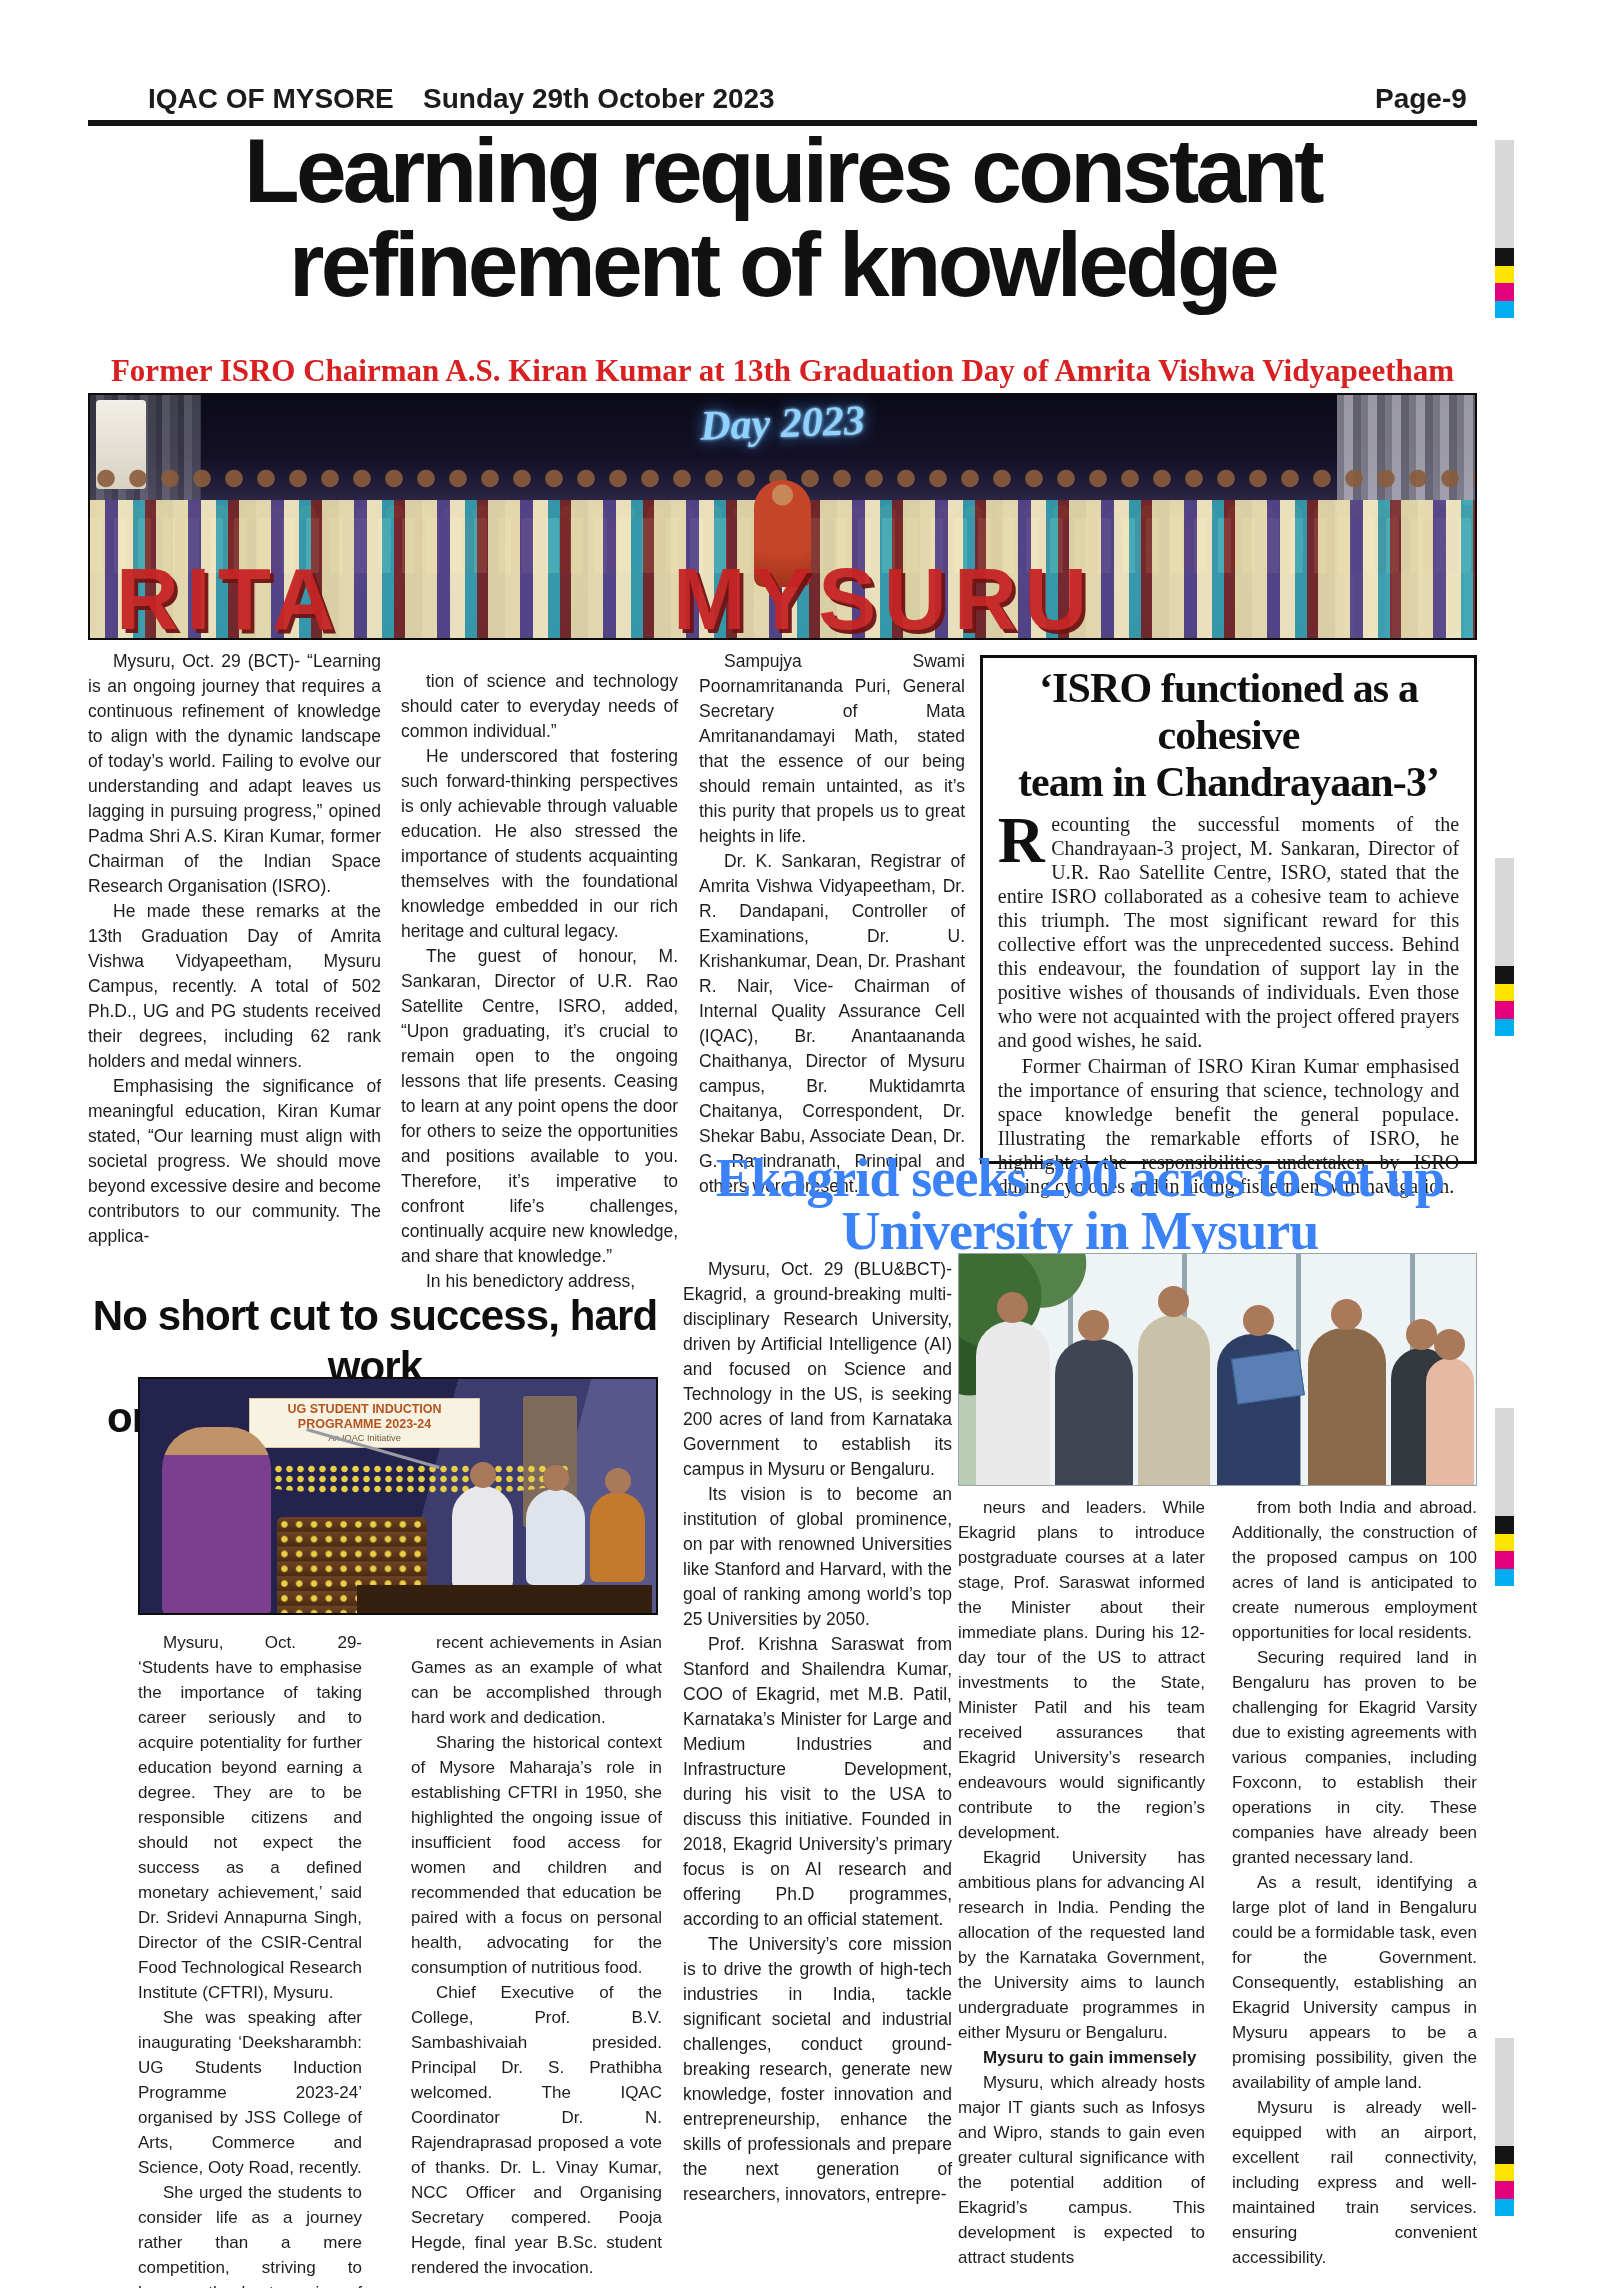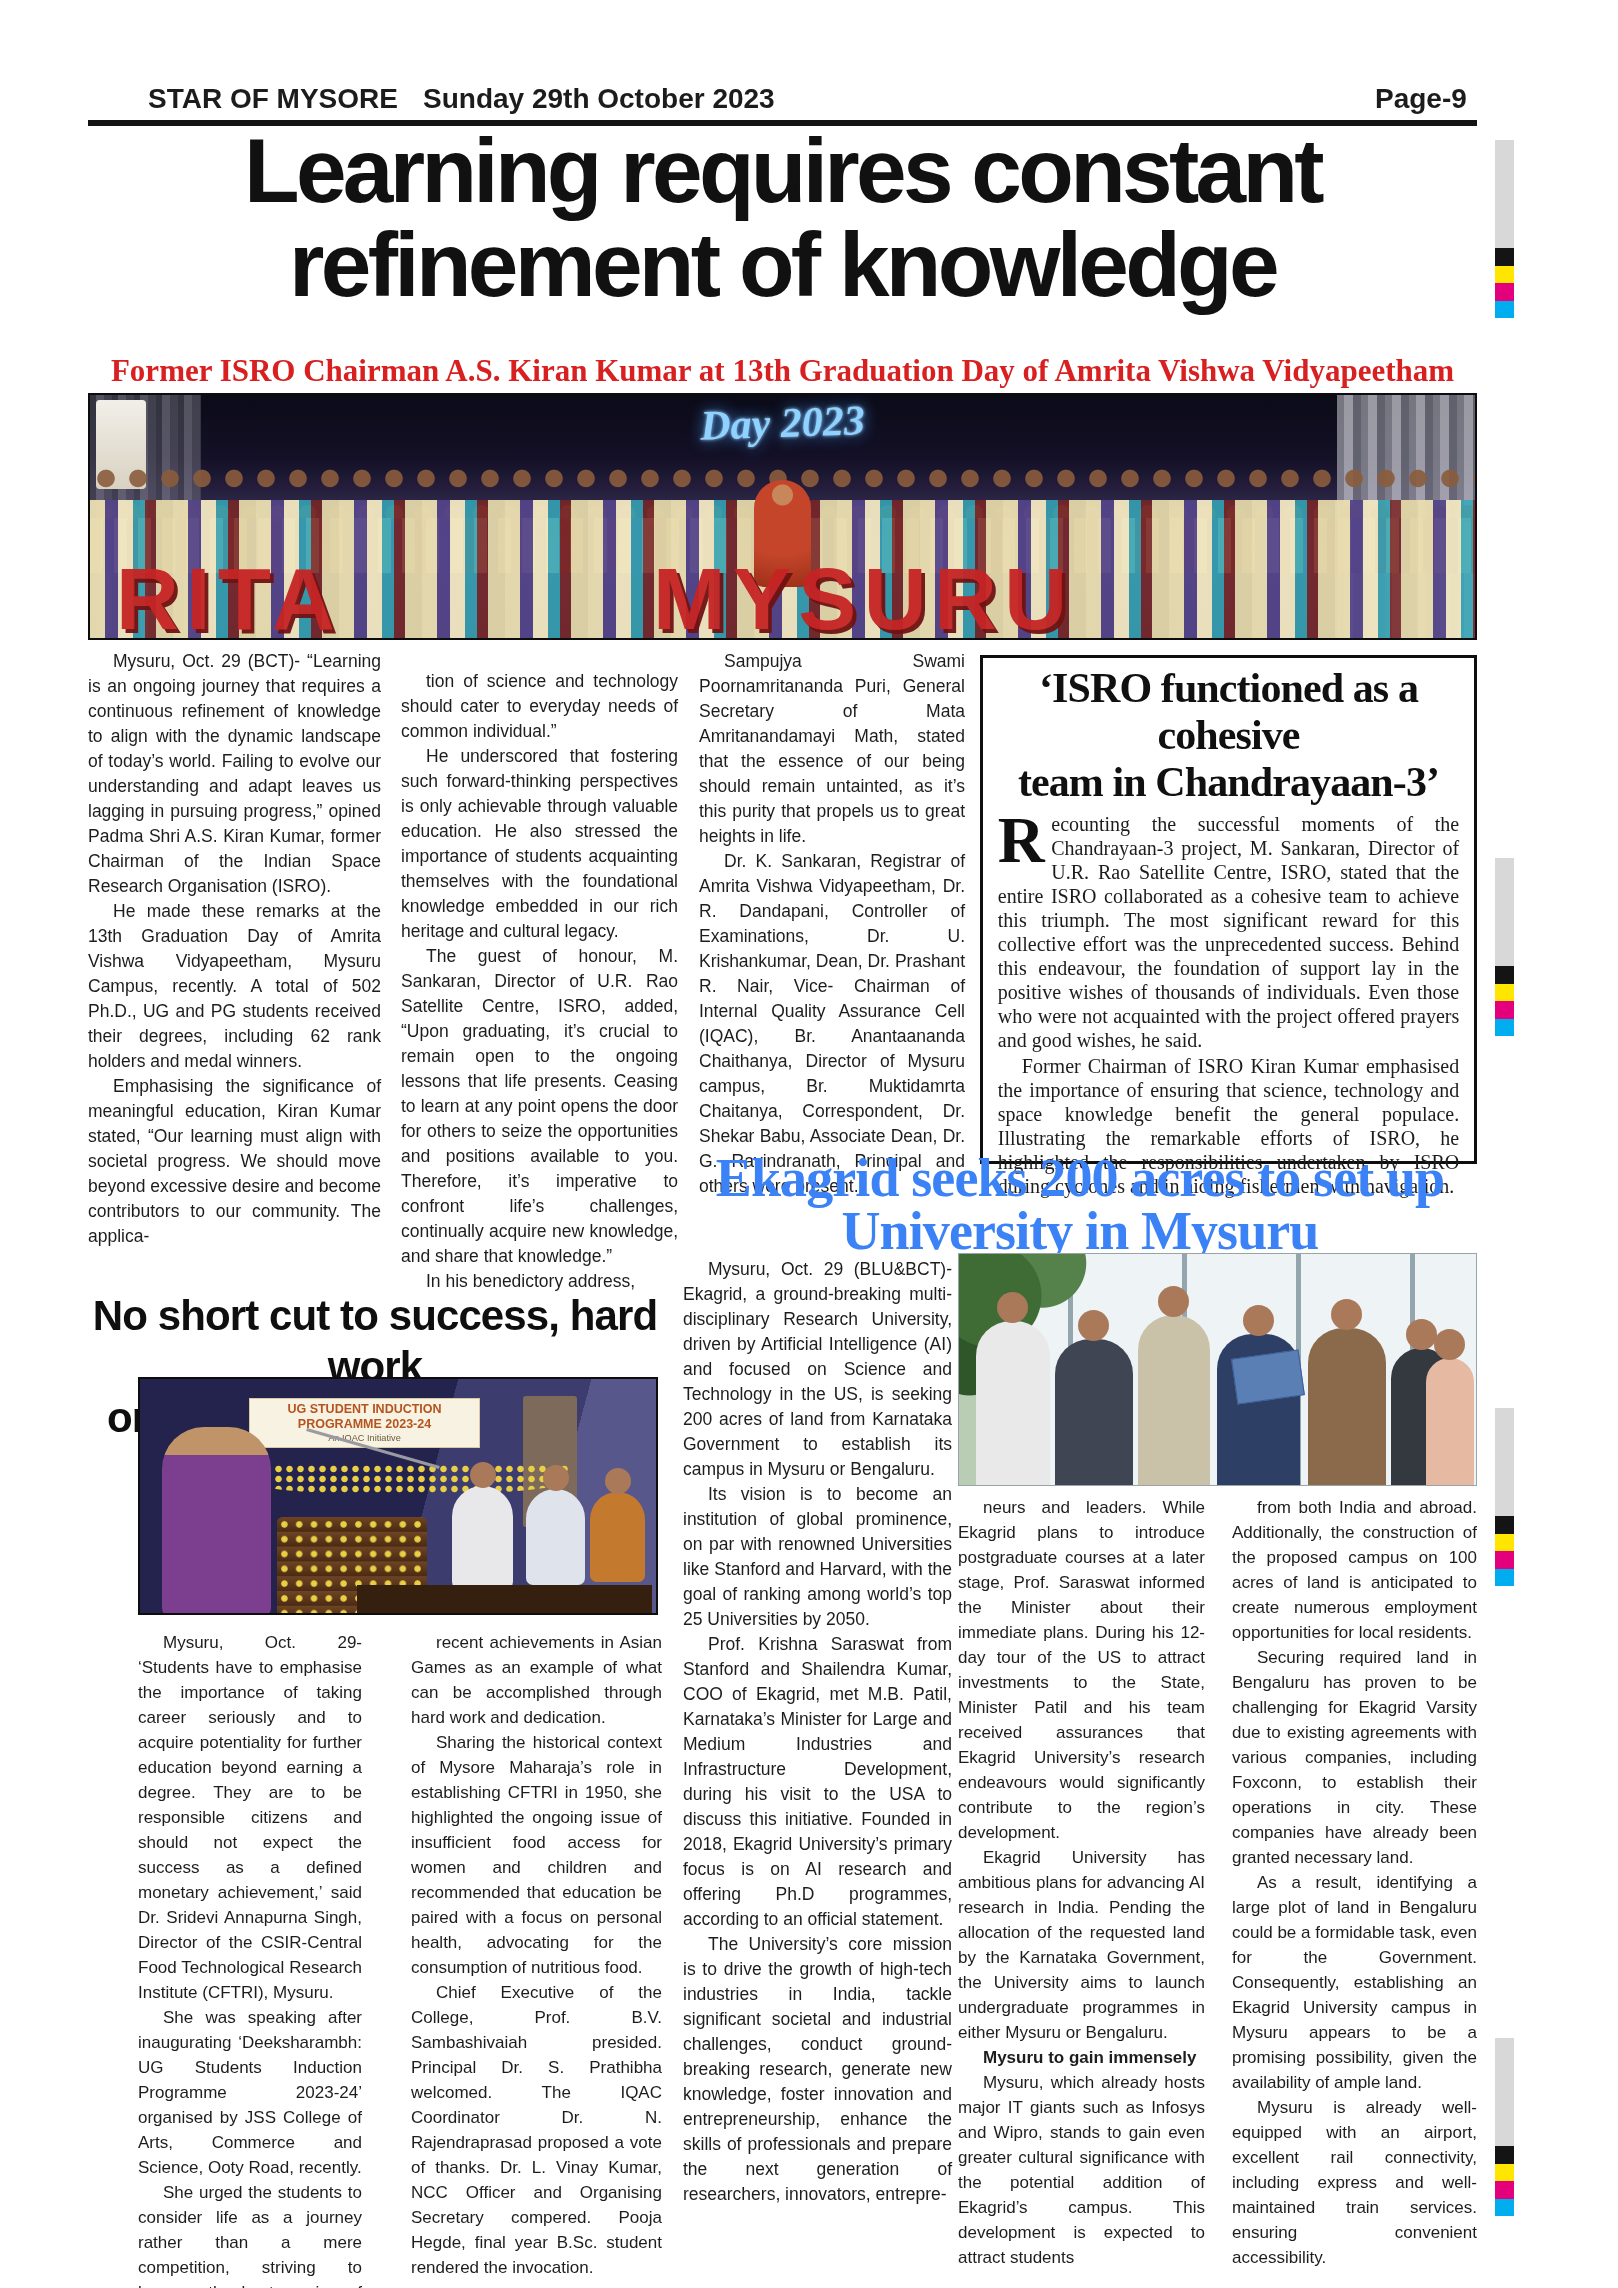--- a/index.html
+++ b/index.html
@@ -40,21 +40,21 @@
   .grad-crowd2{position:absolute;left:0;right:0;bottom:65px;height:55px;opacity:.85;
      background:repeating-linear-gradient(90deg,
         rgba(226,212,166,.9) 0 13px, rgba(66,52,120,.9) 13px 24px,
         rgba(233,223,184,.9) 24px 37px, rgba(150,46,40,.8) 37px 48px);}
   .grad-swami{position:absolute;left:50%;top:85px;width:57px;height:107px;margin-left:-29px;
      border-radius:28px 28px 9.2px 9.2px;
      background:radial-gradient(circle at 50% 14%,#c8875a 10px,#c4452a 11px 62%,#9c3017 100%);}
   .red-letters{position:absolute;bottom:-11px;font-weight:bold;font-size:87px;letter-spacing:7.4px;
      color:#c62424;text-shadow:3.7px 3.7px 0 #701212;opacity:.95;}
   .red-letters.left{left:26px;}
-  .red-letters.right{left:563px;}
+  .red-letters.right{left:583px;}
   
   .body-col{position:absolute;font-size:17.5px;line-height:25px;text-align:justify;color:#1d1d1d;}
   .body-col p{margin:0;text-indent:25px;}
   .body-col p.p-bold{font-weight:bold;}
   #mcol1{left:88px;top:649px;width:293px;}
   #mcol2{left:401px;top:649px;width:277px;margin-top:20px;}
   #mcol3{left:699px;top:649px;width:266px;}
   
   #isro-box{position:absolute;left:980px;top:655px;width:497px;height:509px;border:3.7px solid #0e0e0e;
      box-sizing:border-box;padding:7.4px 14.8px;font-family:"Liberation Serif",serif;background:#fff;}
@@ -106,21 +106,21 @@
   
   #print-marks{position:absolute;left:0;top:0;width:100%;height:100%;pointer-events:none;}
   .bar-group{position:absolute;left:1495px;width:18.5px;}
   .bar-group div{width:18.5px;}
 </style>
 </head>
 <body>
 
 <div class="page">
 
-  <div class="mast-name">STAR OF MYSORE</div>
+  <div class="mast-name">IQAC OF MYSORE</div>
   <div class="mast-date">Sunday 29th October 2023</div>
   <div class="mast-page">Page-9</div>
   <div class="mast-rule"></div>
 
   <div class="main-headline">
     <div>Learning requires constant</div>
     <div>refinement of knowledge</div>
   </div>
   <div class="red-subhead">Former ISRO Chairman A.S. Kiran Kumar at 13th Graduation Day of Amrita Vishwa Vidyapeetham</div>
 

